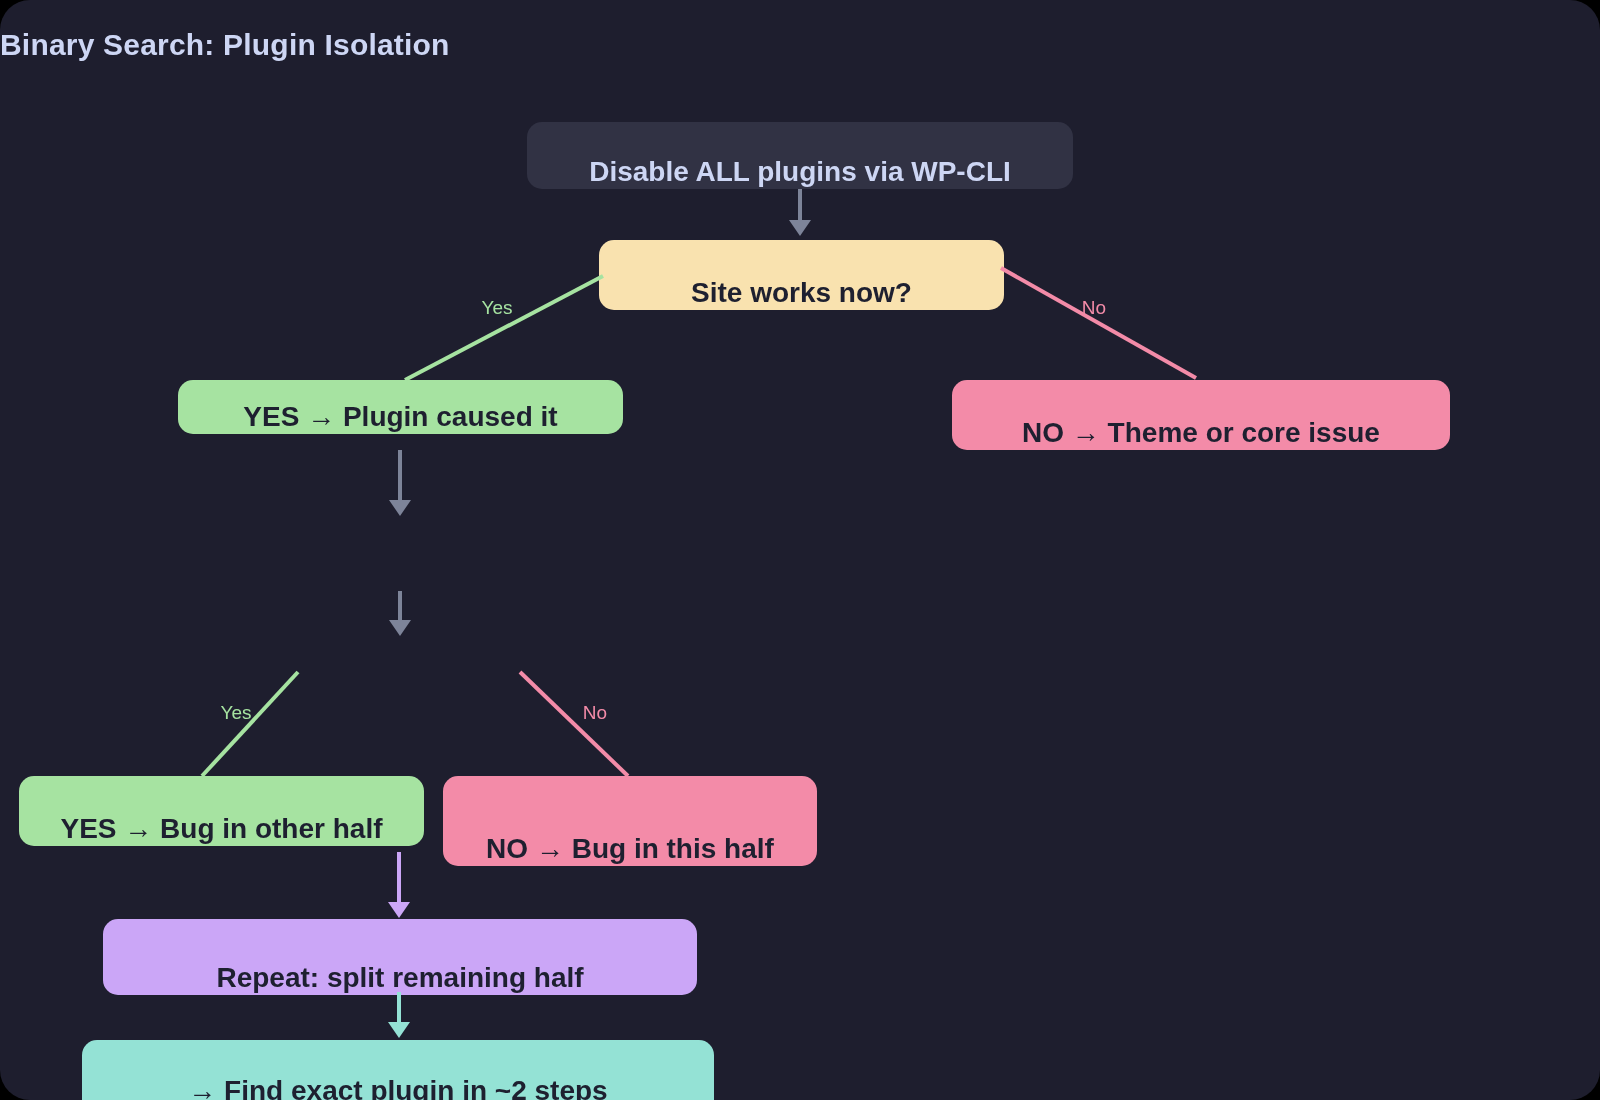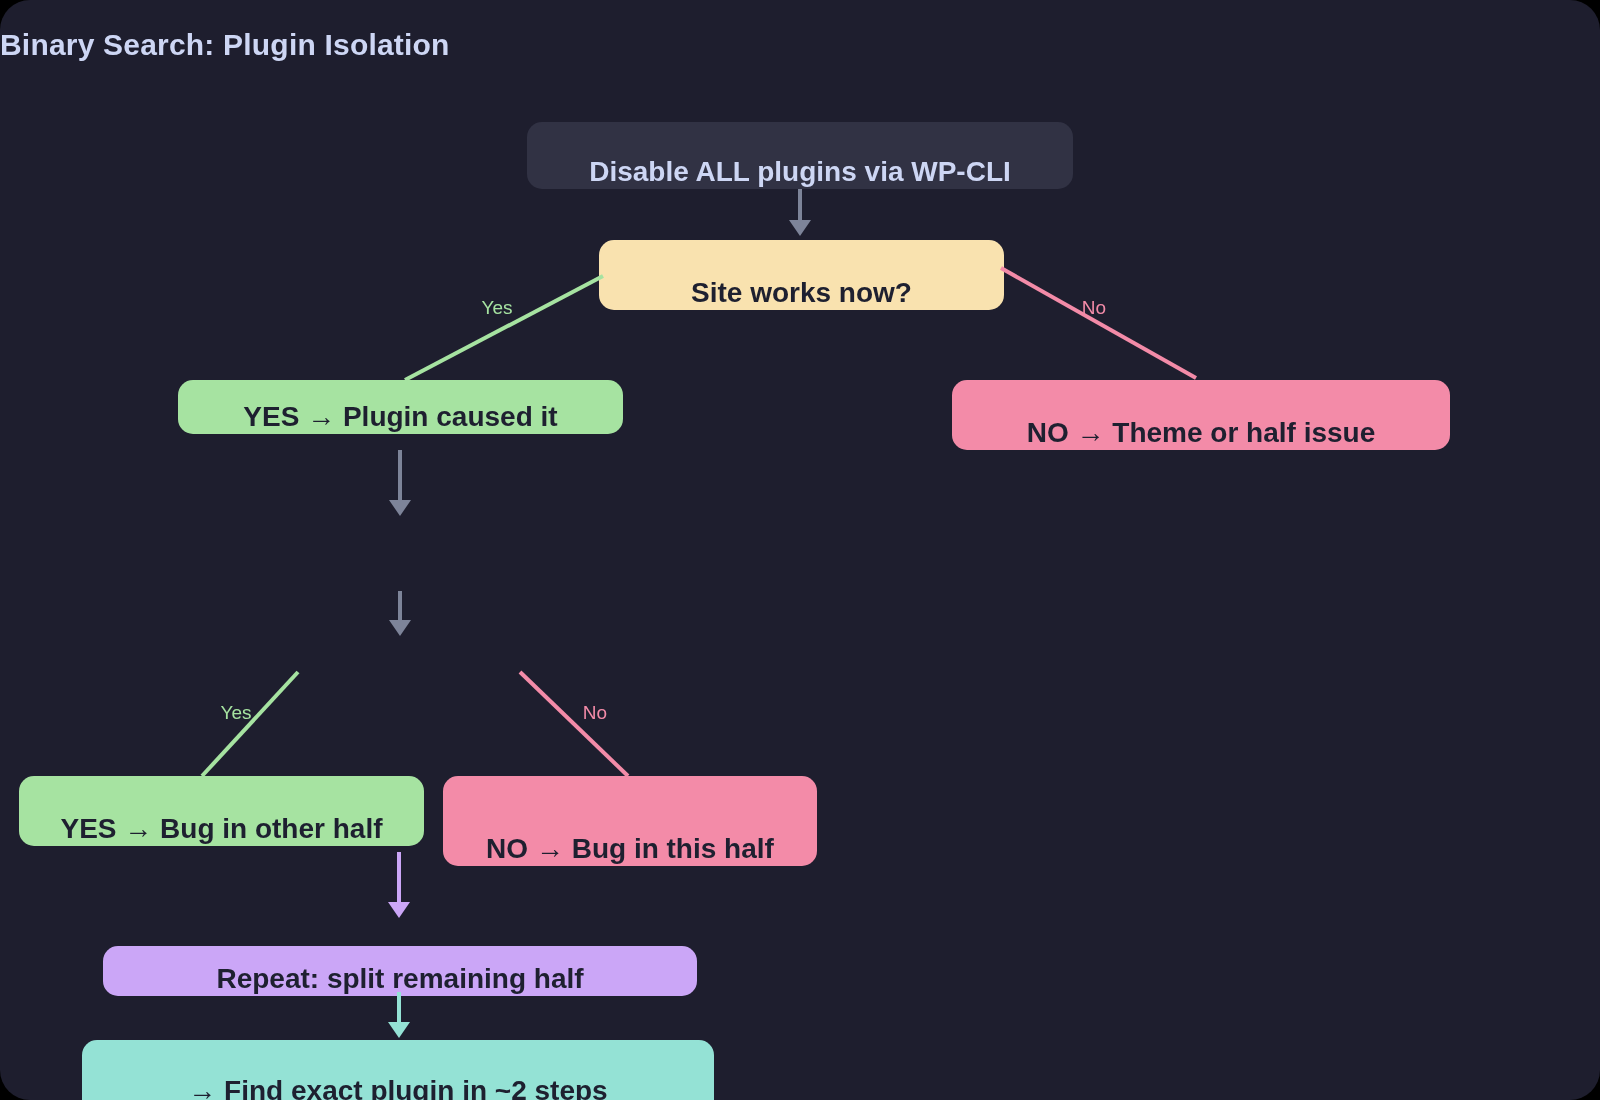--- a/index.html
+++ b/index.html
@@ -59,34 +59,34 @@
 
   <div class="node node-yellow" style="left:599px;top:240px;width:405px;height:70px;">
     <span>Site works now?</span>
   </div>
 
   <div class="node node-green" style="left:178px;top:380px;width:445px;height:54px;">
     <span>YES → Plugin caused it</span>
   </div>
 
   <div class="node node-pink" style="left:952px;top:380px;width:498px;height:70px;">
-    <span>NO → Theme or half issue</span>
+    <span>NO → Theme or core issue</span>
   </div>
 
 
 
   <div class="node node-green" style="left:19px;top:776px;width:405px;height:70px;">
     <span>YES → Bug in other half</span>
   </div>
 
   <div class="node node-pink" style="left:443px;top:776px;width:374px;height:90px;">
     <span>NO → Bug in this half</span>
   </div>
 
-  <div class="node node-purple" style="left:103px;top:946px;width:594px;height:50px;">
+  <div class="node node-purple" style="left:103px;top:919px;width:594px;height:76px;">
     <span>Repeat: split remaining half</span>
   </div>
 
   <div class="node node-teal" style="left:82px;top:1040px;width:632px;height:68px;border-bottom-left-radius:0;border-bottom-right-radius:0;">
     <span>→ Find exact plugin in ~2 steps</span>
   </div>
 
   <svg class="edges" width="1600" height="1100" viewBox="0 0 1600 1100">
 
     <line class="stroke-gray" x1="800" y1="189" x2="800" y2="221"></line>

